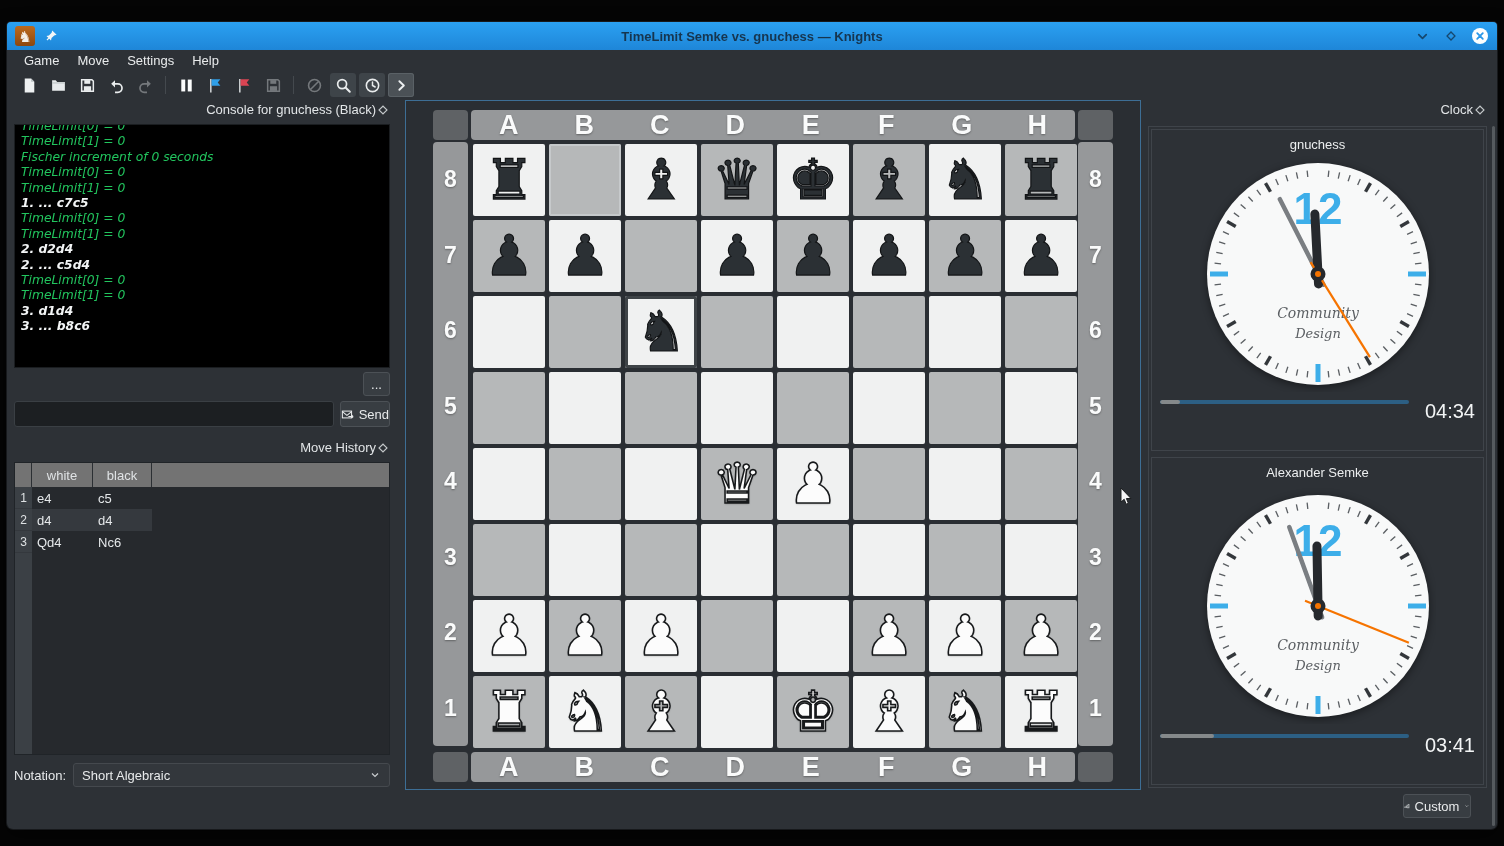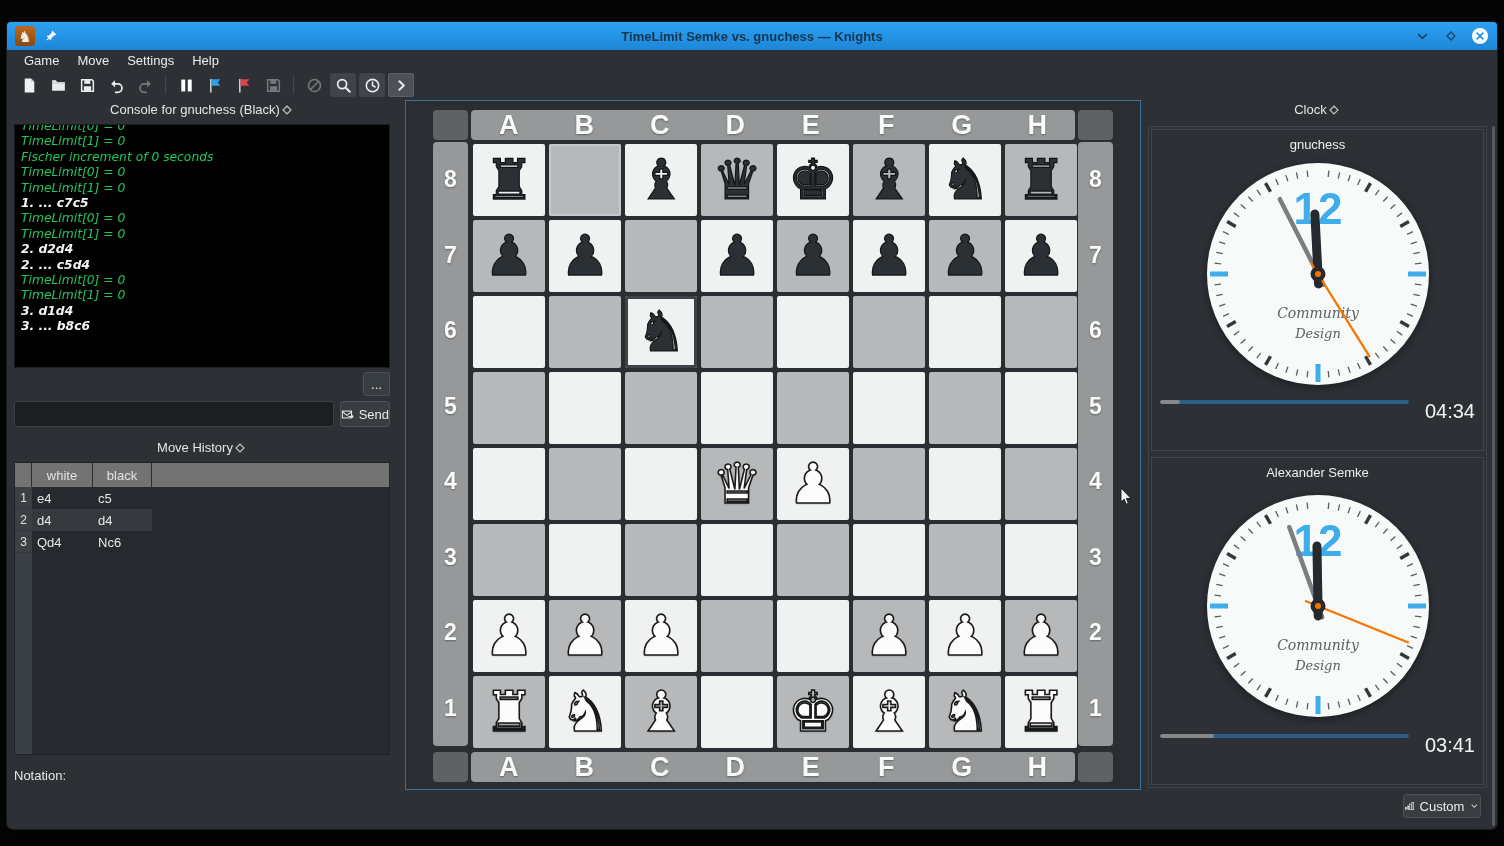--- a/index.html
+++ b/index.html
@@ -26,21 +26,21 @@
   .menu-item { color:#e9ebec; font-size:13px; padding:2px 9px; border-radius:3px; }
   .toolbar { position:absolute; left:0; top:49px; right:0; height:28px; display:flex; align-items:center; padding-left:9px; gap:3px; }
   .tbtn { width:26px; height:24px; border-radius:3px; display:flex; align-items:center; justify-content:center; }
   .tbtn svg { width:17px; height:17px; }
   .tbtn.disabled { opacity:.38; }
   .tbtn.toggled { background:#3e4449; }
   .tbtn.raised { background:#4b5156; box-shadow:inset 0 0 0 1px #5a6166; }
   .tsep { width:1px; height:18px; background:#44494e; margin:0 4px; }
 
   
-  .panel-header { position:absolute; display:flex; align-items:center; justify-content:center; }
+  .panel-header { position:absolute; display:flex; align-items:center; justify-content:flex-end; }
   .panel-title { color:#e2e5e7; font-size:13px; }
   .float-icon { width:14px; height:14px; }
 
   
   .console-box { position:absolute; left:7px; top:102px; width:376px; height:244px; background:#000;
                  border:1px solid #1a1d20; overflow:hidden; }
   .console-inner { margin:-6px 0 0 6px; font-family:"DejaVu Sans", sans-serif; font-style:italic;
                    font-size:12.3px; line-height:15.4px; }
   .cline.info { color:#22c55e; }
   .cline.move { color:#f3f5f6; font-weight:bold; }
@@ -98,21 +98,21 @@
   .clock-box { position:absolute; left:1141px; top:104px; width:339px; height:662px; border:1px solid #3f444a; }
   .clock-card { position:absolute; left:2px; width:333px; border:1px solid #3f444a; background:#2d3136; }
   .clock-card .pname { text-align:center; color:#eceeef; font-size:13px; padding-top:7px; }
   .clock-svg-wrap { display:flex; justify-content:center; }
   .bar-row { display:flex; align-items:flex-start; gap:8px; padding:0 8px; }
   .groove { position:relative; flex:1; height:4px; border-radius:2px; overflow:hidden; background:#2c5f84; }
   .groove .elapsed { position:absolute; left:0; top:0; bottom:0; background:#85898b; border-radius:2px; }
   .tdisp { width:58px; text-align:right; color:#f2f4f5; font-size:20px; }
 
   
-  .custom-combo { position:absolute; left:1396px; top:772px; width:78px; height:24px; gap:5px; padding:0 0; justify-content:space-between; }
+  .custom-combo { position:absolute; left:1396px; top:772px; width:68px; height:24px; gap:5px; padding:0 0; justify-content:space-between; }
   .custom-combo svg { width:14px; height:14px; }
   .cursor { position:absolute; left:1120px; top:487px; width:13px; height:19px; z-index:50; }
 </style>
 </head>
 <body>
 
 <div class="screen">
   <div class="window">
 
     <div class="titlebar">
@@ -296,20 +296,26 @@
           </div>
           <div class="mh-row">
             <div class="num">3</div>
             <div class="cell w">Qd4</div>
             <div class="cell b">Nc6</div>
           </div>
         </div>
     </div>
     <div class="notation-row">
       <span class="notation-label">Notation:</span>
+      <div class="notation-select">
+        <span>Short Algebraic</span>
+        <svg viewBox="0 0 16 16" width="12" height="12">
+            <path d="M4 6l4 4 4-4" fill="none" stroke="#c9cdcf" stroke-width="1.6"></path>
+          </svg>
+      </div>
     </div>
 
     <div class="board-panel">
       <div class="board-frame">
         <div class="corner" style="left:1px; top:1px;"></div>
         <div class="corner" style="left:646px; top:1px;"></div>
         <div class="corner" style="left:1px; top:643px;"></div>
         <div class="corner" style="left:646px; top:643px;"></div>
         <div class="bar h" style="left:39px; top:1px;" id="files-top">
             <div class="lbl">A</div>

